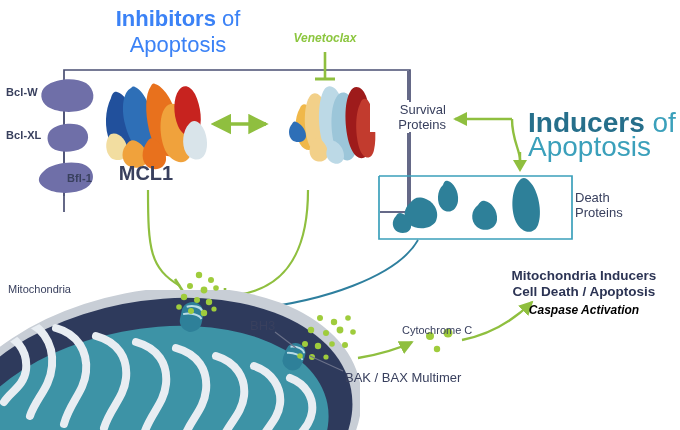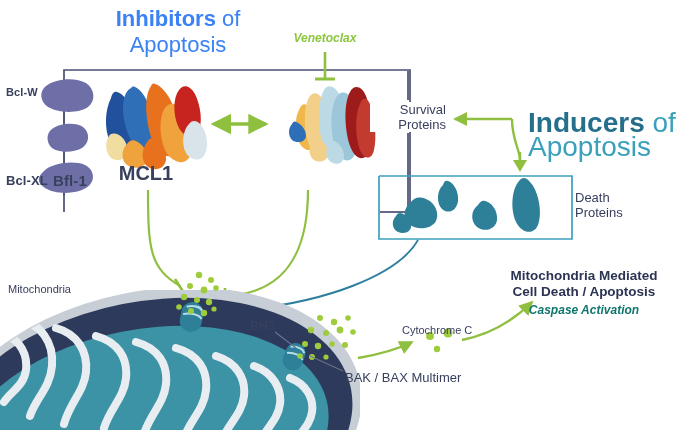--- a/index.html
+++ b/index.html
@@ -47,22 +47,22 @@
     text-align: left;
     font-size: 28px;
     line-height: 24px;
     color: #2c7f99;
   }
   .heading-inducers .w1 { font-weight: bold; color:#266f8b; }
   .heading-inducers .w2 { font-weight: normal; color:#3ba0bb; }
 
   
   .lbl-bclw  { left: 6px;  top: 86px;  font-size: 11px; font-weight: bold; letter-spacing:.1px;}
-  .lbl-bclxl { left: 6px;  top: 129px; font-size: 13px; font-weight: bold; letter-spacing:.1px;margin-top:44px;}
-  .lbl-bfl1  { left: 10px; top: 172px; font-size: 15px; font-weight: bold; letter-spacing:.1px;padding-left:43px;}
+  .lbl-bclxl { left: 6px;  top: 129px; font-size: 11px; font-weight: bold; letter-spacing:.1px;}
+  .lbl-bfl1  { left: 24px; top: 172px; font-size: 11px; font-weight: bold; letter-spacing:.1px;padding-left:43px;}
 
   .lbl-mcl1 { left: 100px; top: 162px; width: 92px; text-align:center; font-size: 20px; font-weight: bold; }
   .lbl-bcl2 { left: 285px; top: 162px; width: 92px; text-align:center; font-size: 20px; font-weight: bold; }
 
   .lbl-venetoclax {
     left: 275px; top: 31px; width: 100px; text-align:center;
     font-size: 12px; font-style: italic; font-weight: bold; color: #8cc63f;
   }
 
   .lbl-survival {
@@ -80,21 +80,21 @@
   .lbl-bh3 { left: 250px; top: 318px; font-size: 13px; font-weight: normal; color:#39405e;text-align:center;}
   .lbl-bakbax { left: 345px; top: 370px; font-size: 13px; color:#39405e;}
   .lbl-cytc { left: 402px; top: 324px; font-size: 11px; color:#39405e;}
 
   .lbl-mmcd {
     left: 494px; top: 268px; width: 180px; text-align: center;
     font-size: 13.5px; line-height: 16px; font-weight: bold; color:#2c3454;
   }
   .lbl-caspase {
     left: 494px; top: 303px; width: 180px; text-align: center;
-    font-size: 12px; font-style: italic; font-weight: bold; color: #0f766e;
+    font-size: 12px; font-style: italic; font-weight: bold; color: #000000;
   }
 </style>
 </head>
 <body>
 
 <div id="canvas">
 
   <svg id="diagram-svg" viewBox="0 0 680 430">
     <defs>
       <marker id="arrowGreen" markerWidth="7" markerHeight="7" refX="5.2" refY="3" orient="auto">
@@ -305,16 +305,16 @@
 
   <div class="txt lbl-survival"><span>Survival</span><br><span>Proteins</span></div>
 
   <div class="txt lbl-death"><span>Death</span><br><span>Proteins</span></div>
 
   <div class="txt lbl-mitochondria">Mitochondria</div>
   <div class="txt lbl-bh3">BH3</div>
   <div class="txt lbl-bakbax">BAK / BAX Multimer</div>
   <div class="txt lbl-cytc">Cytochrome C</div>
 
-  <div class="txt lbl-mmcd"><span>Mitochondria Mediated</span><br><span>Cell Death / Apoptosis</span></div>
+  <div class="txt lbl-mmcd"><span>Mitochondria Inducers</span><br><span>Cell Death / Apoptosis</span></div>
   <div class="txt lbl-caspase">Caspase Activation</div>
 
 </div>
 
 </body></html>

